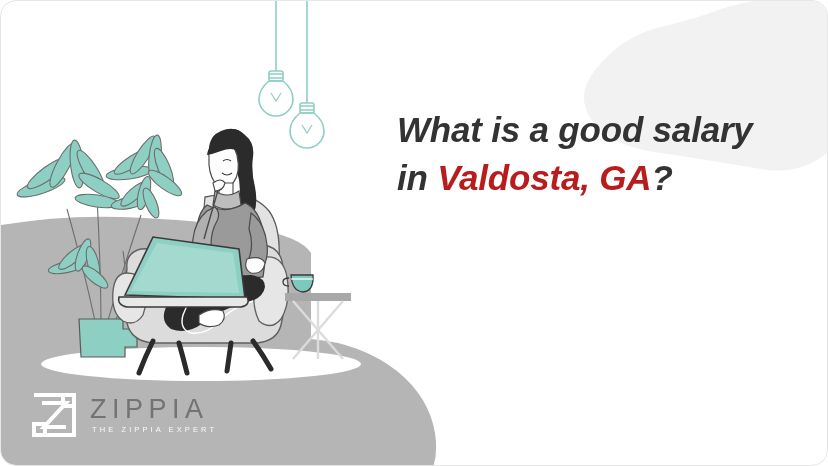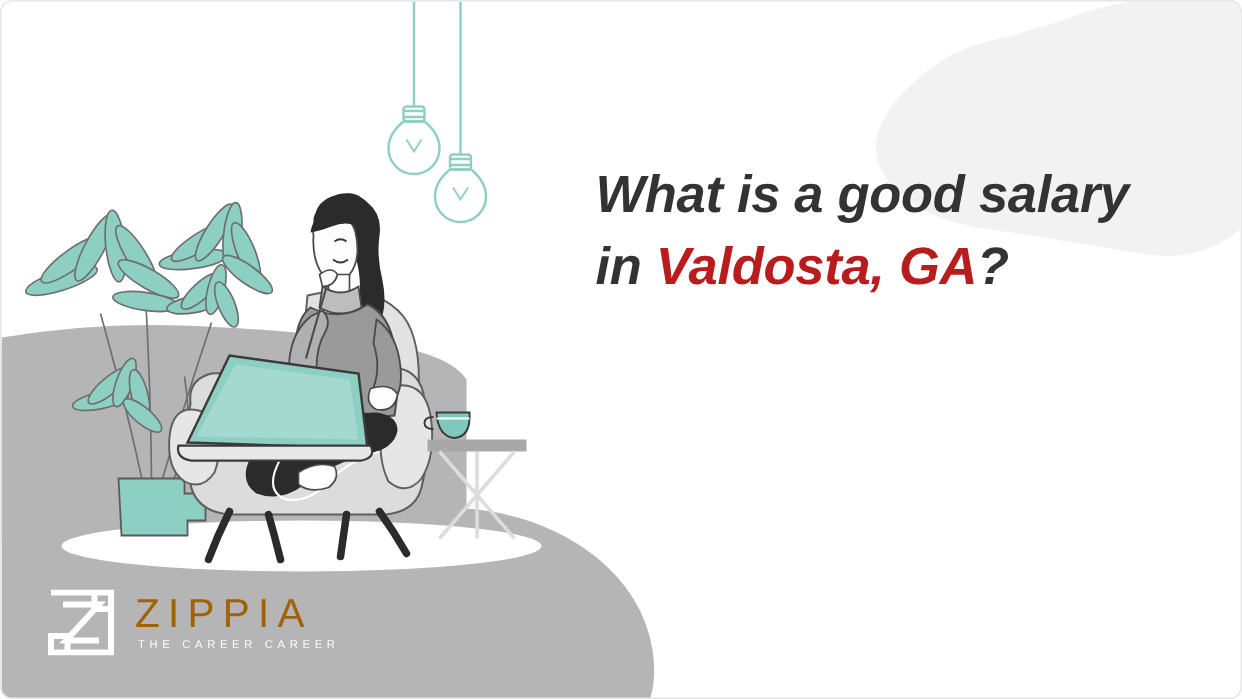--- a/index.html
+++ b/index.html
@@ -12,21 +12,21 @@
     height: 466px;
     overflow: hidden;
     font-family: "Liberation Sans", sans-serif;
   }
 
   #card {
     position: relative;
     width: 828px;
     height: 466px;
     background: #ffffff;
-    border-radius: 8px;
+    border-radius: 16px;
     border: 1px solid #e6e6e6;
     box-sizing: border-box;
     overflow: hidden;
   }
 
   
   .blob-layer {
     position: absolute;
     inset: 0;
     width: 828px;
@@ -62,21 +62,21 @@
     width: 44px;
     height: 44px;
     flex: 0 0 auto;
   }
   #logo-words {
     display: flex;
     flex-direction: column;
     justify-content: center;
   }
   #logo-name {
-    color: #a16207;
+    color: #737373;
     font-size: 27px;
     line-height: 28px;
     font-weight: normal;
     letter-spacing: 5.5px;
   }
   #logo-tagline {
     color: #ffffff;
     font-size: 7.5px;
     line-height: 11px;
     letter-spacing: 3.1px;
@@ -278,17 +278,17 @@
   </div>
 
   <div id="logo">
     <svg id="logo-mark" viewBox="0 0 44 44" xmlns="http://www.w3.org/2000/svg">
       <path d="M 2,2 L 42,2 L 42,13 L 31,13 L 31,2 M 42,2 L 42,42 L 2,42 L 2,31
                L 13,31 L 13,42" fill="none" stroke="#ffffff" stroke-width="4"></path>
       <path d="M 10,10 L 34,10 L 12,34 L 34,34" fill="none" stroke="#ffffff" stroke-width="4" stroke-linejoin="miter"></path>
     </svg>
     <div id="logo-words">
       <div id="logo-name">ZIPPIA</div>
-      <div id="logo-tagline">THE CAREER CAREER</div>
+      <div id="logo-tagline">THE ZIPPIA EXPERT</div>
     </div>
   </div>
 
 </div>
 
 </body></html>

